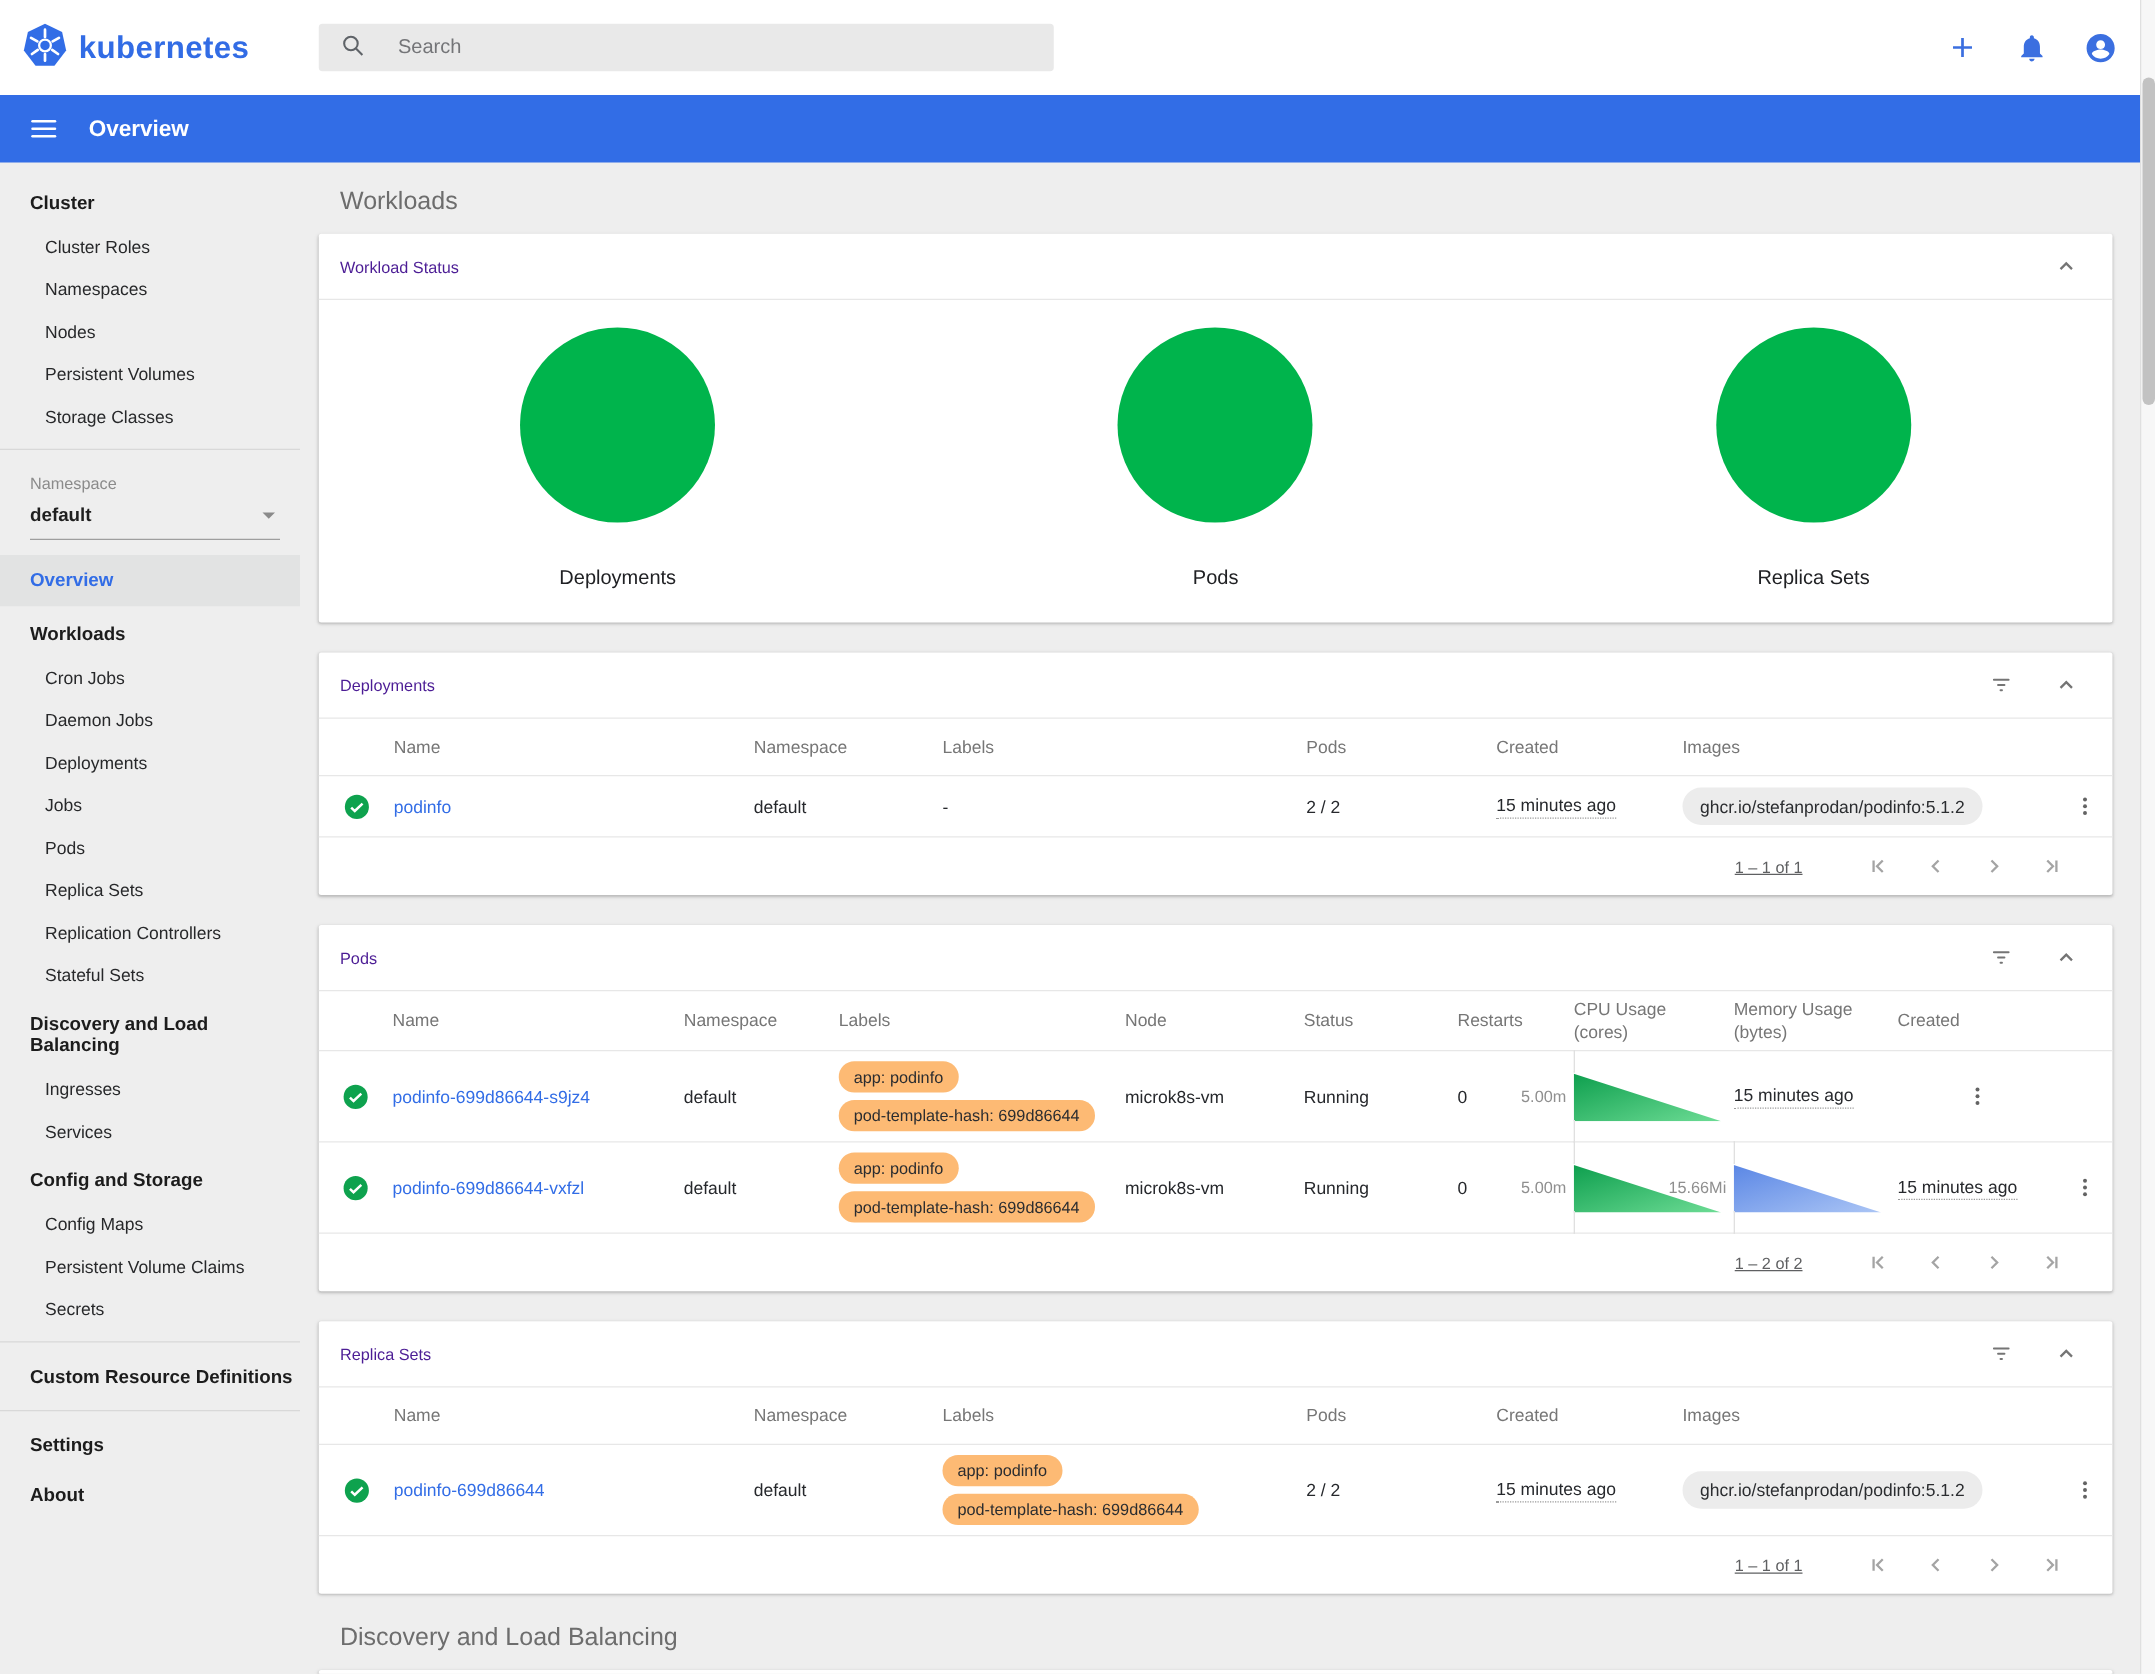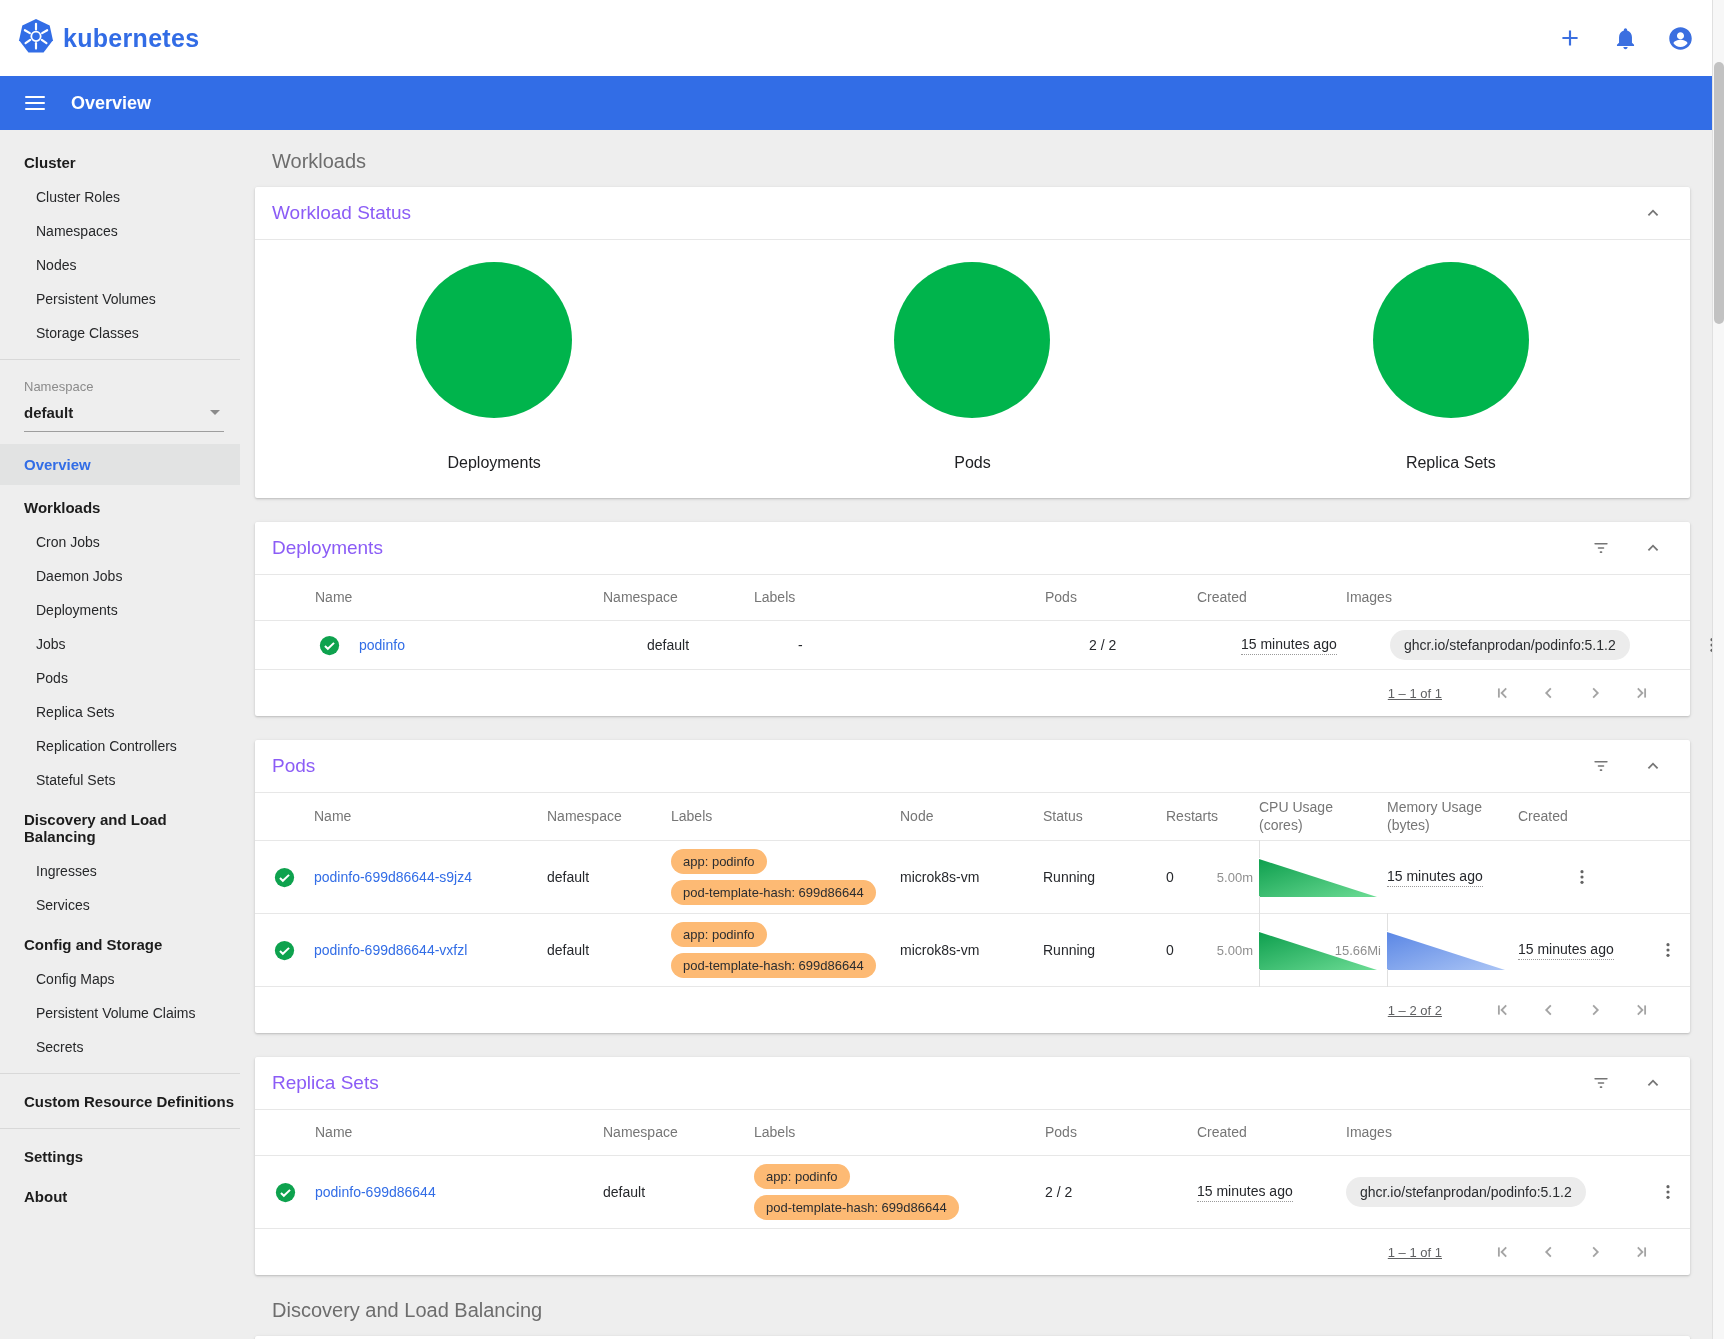--- a/index.html
+++ b/index.html
@@ -50,38 +50,38 @@
   .side-selected { background:#e2e3e3; color:#326de6; font-weight:bold; font-size:15px;
                    padding:12px 0 12px 24px; margin:6px 0 4px 0; cursor:pointer; }
 
   
   .section-heading { font-size:20px; color:#6d6d6d; font-weight:normal;
                      margin:20px 0 14px 0; padding-left:17px; }
   .card { background:#fff; border-radius:2px; margin-bottom:24px;
           box-shadow:0 1px 2px rgba(0,0,0,.16), 0 1px 4px rgba(0,0,0,.08); }
   .card-header { height:53px; display:flex; align-items:center; padding:0 17px;
                  border-bottom:1px solid #e7e7e7; }
-  .card-title { font-size:19px; color:#8b5cf6; flex:1; }
+  .card-title { font-size:13px; color:#4c1d95; flex:1; }
   .card-actions { display:flex; align-items:center; gap:24px; padding-right:6px; }
 
   
   .ws-body { display:flex; padding:22px 0 26px 0; }
   .ws-item { flex:1; display:flex; flex-direction:column; align-items:center; }
   .ws-circle { width:156px; height:156px; border-radius:50%; background:#00b44c; }
   .ws-label { margin-top:36px; font-size:16px; color:#202124; }
 
   
   .grid { display:grid; align-items:center; }
   .cols-deploy { grid-template-columns:60px 288px 151px 291px 152px 149px 300px 44px; }
   .cols-pods  { grid-template-columns:59px 233px 124px 229px 143px 123px 93px 128px 131px 128px 44px; }
   .t-head { min-height:46px; color:#767676; font-size:14px; border-bottom:1px solid #e7e7e7; }
   .t-head.tall { min-height:48px; }
   .t-head > div { padding-right:10px; line-height:1.25; }
   .t-row { font-size:14px; color:#26282c; border-bottom:1px solid #e7e7e7; }
-  .t-row.h49 { min-height:49px;padding-left:44px; }
+  .t-row.h49 { min-height:49px; }
   .t-row.h70 { min-height:70px; }
   .t-row.h66 { min-height:66px; }
   .cell-icon { display:flex; justify-content:center; }
   .link { color:#326de6; text-decoration:none; cursor:pointer; }
   .created { border-bottom:1px dotted #9a9a9a; display:inline-block; line-height:1.35; cursor:default; }
   .chip { display:inline-block; background:#fdba74; border-radius:14px; padding:5px 12px;
           font-size:13px; color:#2b2d30; white-space:nowrap; }
   .chip-stack { display:flex; flex-direction:column; align-items:flex-start; gap:6px;
                 padding:8px 0; }
   .img-chip { display:inline-block; background:#ececec; border-radius:16px; padding:7px 14px;
@@ -131,20 +131,29 @@
           <line x1="50" y1="32" x2="50" y2="16"></line>
           <line x1="50" y1="70" x2="50" y2="85"></line>
           <line x1="33" y1="42" x2="19" y2="34"></line>
           <line x1="67" y1="42" x2="81" y2="34"></line>
           <line x1="34" y1="61" x2="21" y2="70"></line>
           <line x1="66" y1="61" x2="79" y2="70"></line>
         </g>
       </svg>
     </span>
     <span class="brand-text">kubernetes</span>
+  </div>
+  <div class="searchbar">
+    <span>
+      <svg width="20" height="20" viewBox="0 0 24 24" fill="none" stroke="#5f6368" stroke-width="2">
+        <circle cx="10.5" cy="10.5" r="6.5"></circle>
+          <path d="M15.3 15.3L21.5 21.5"></path>
+      </svg>
+    </span>
+    <input placeholder="Search" style="">
   </div>
   <div class="topbar-actions">
     <span class="icon-btn">
       <svg width="26" height="26" viewBox="0 0 24 24" fill="none" stroke="#3b6fe0" stroke-width="2">
         <path d="M12 5v14M5 12h14"></path>
       </svg>
     </span>
     <span class="icon-btn">
       <svg width="25" height="25" viewBox="0 0 24 24" fill="#3b6fe0">
         <path d="M12 22.2c1.15 0 2.05-.9 2.05-2.05h-4.1c0 1.15.9 2.05 2.05 2.05zm6.2-6.1v-5.2c0-3.2-1.7-5.85-4.65-6.55v-.7c0-.85-.7-1.55-1.55-1.55s-1.55.7-1.55 1.55v.7C7.5 5.05 5.8 7.7 5.8 10.9v5.2l-2 2v1h16.4v-1l-2-2z"></path>

